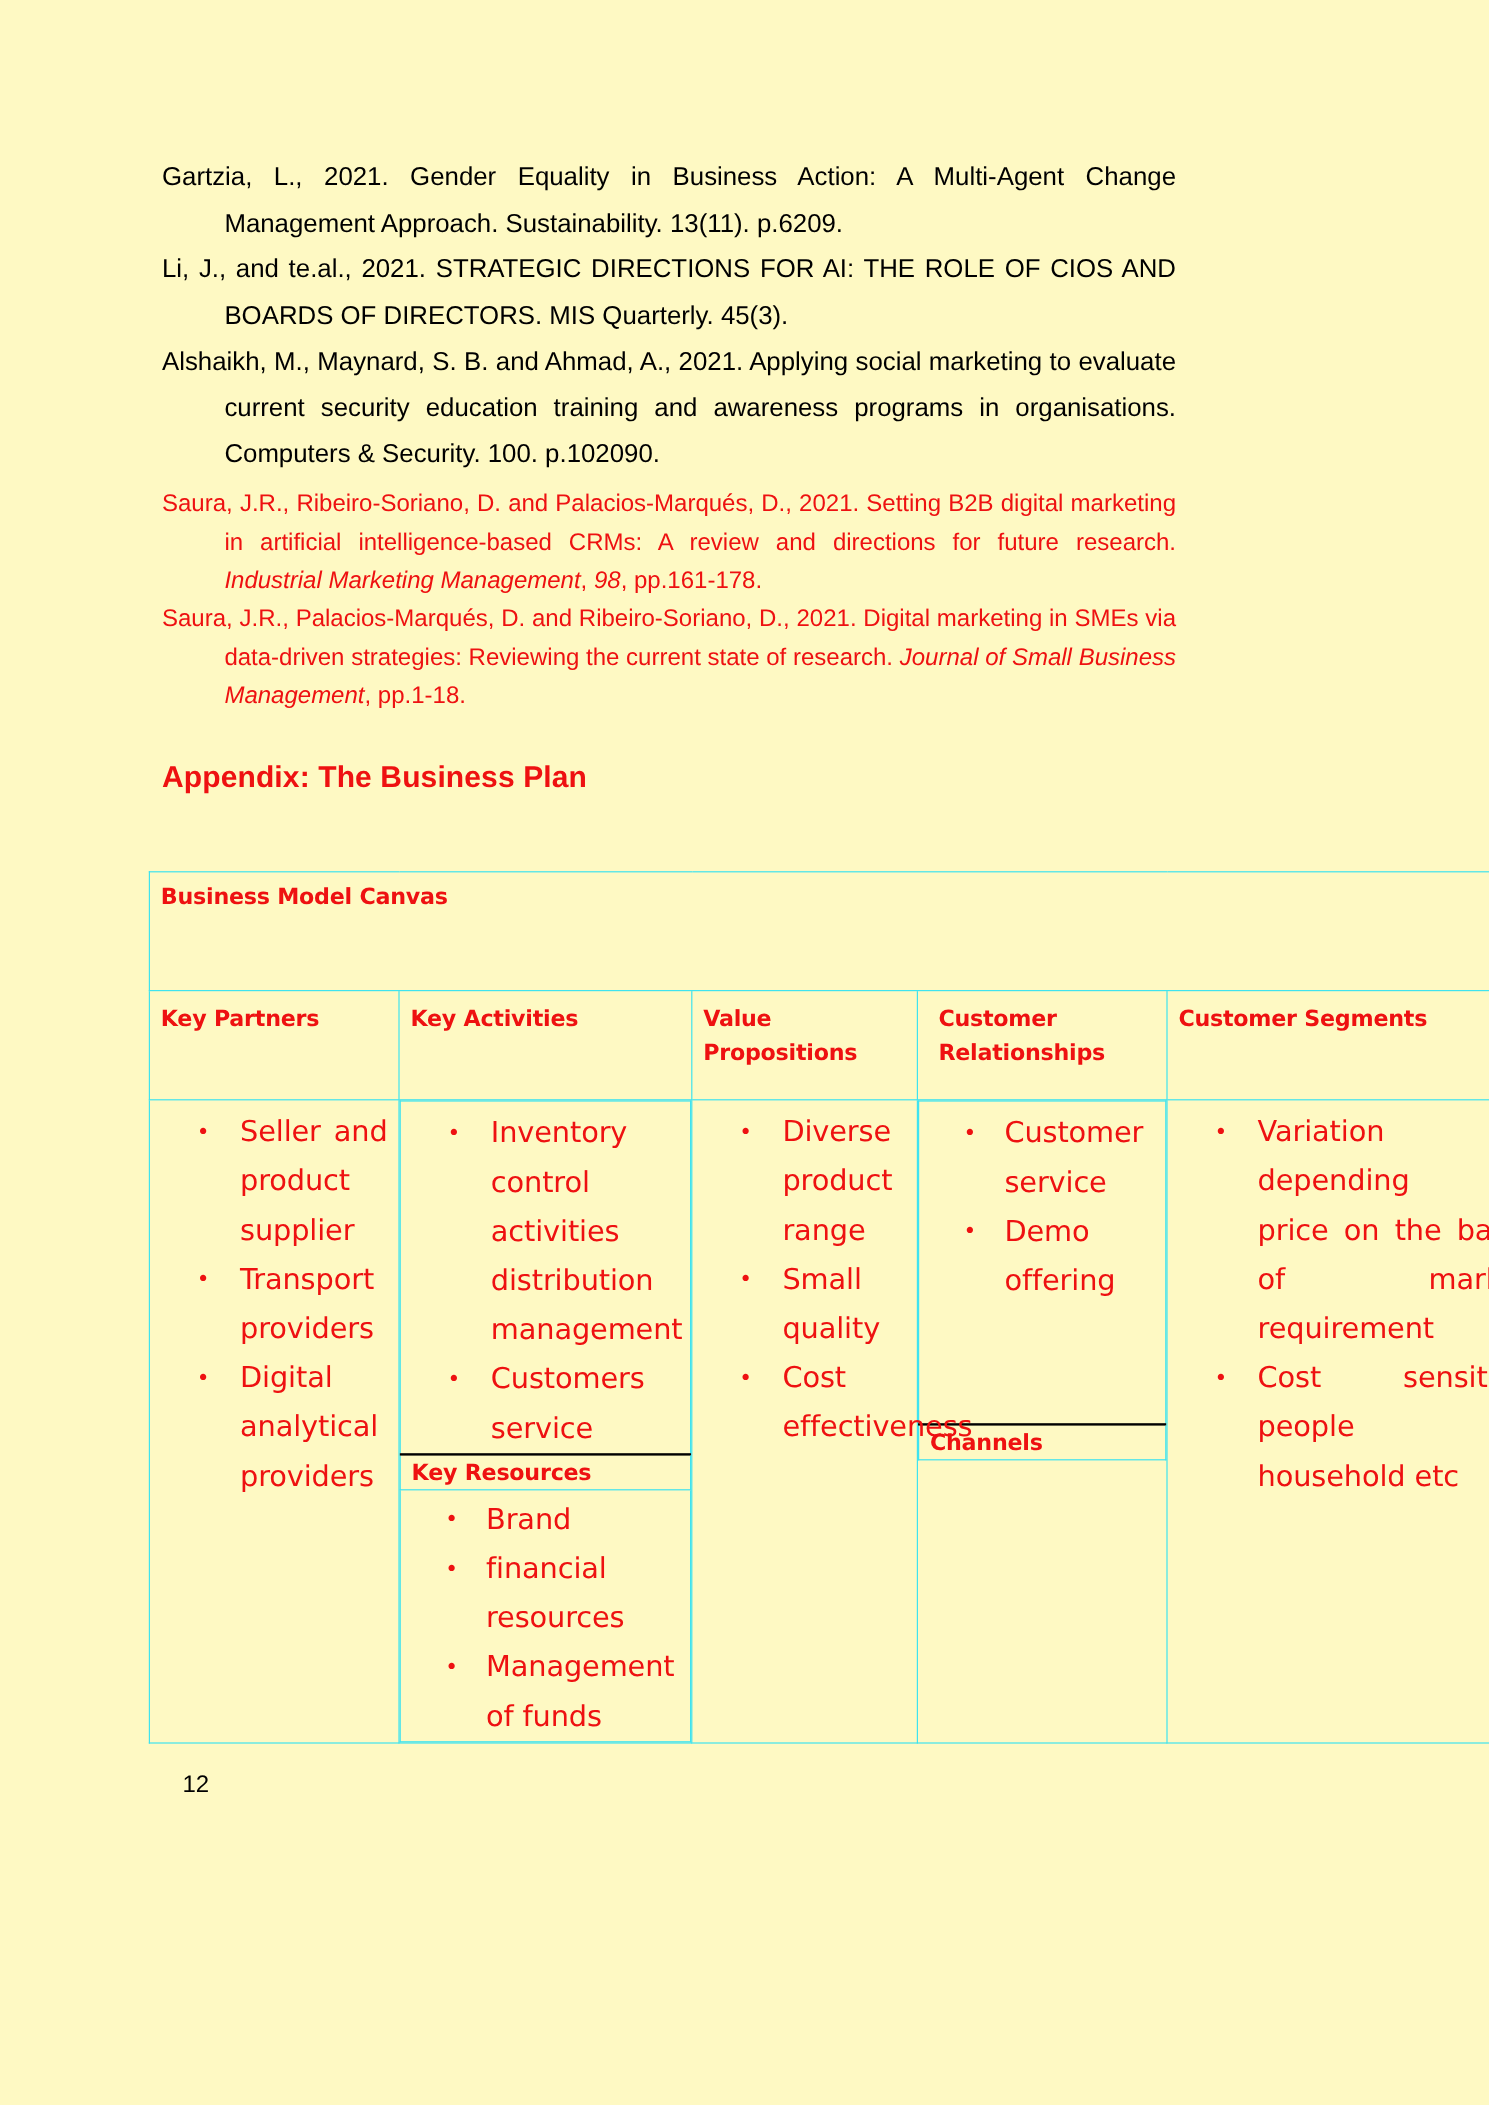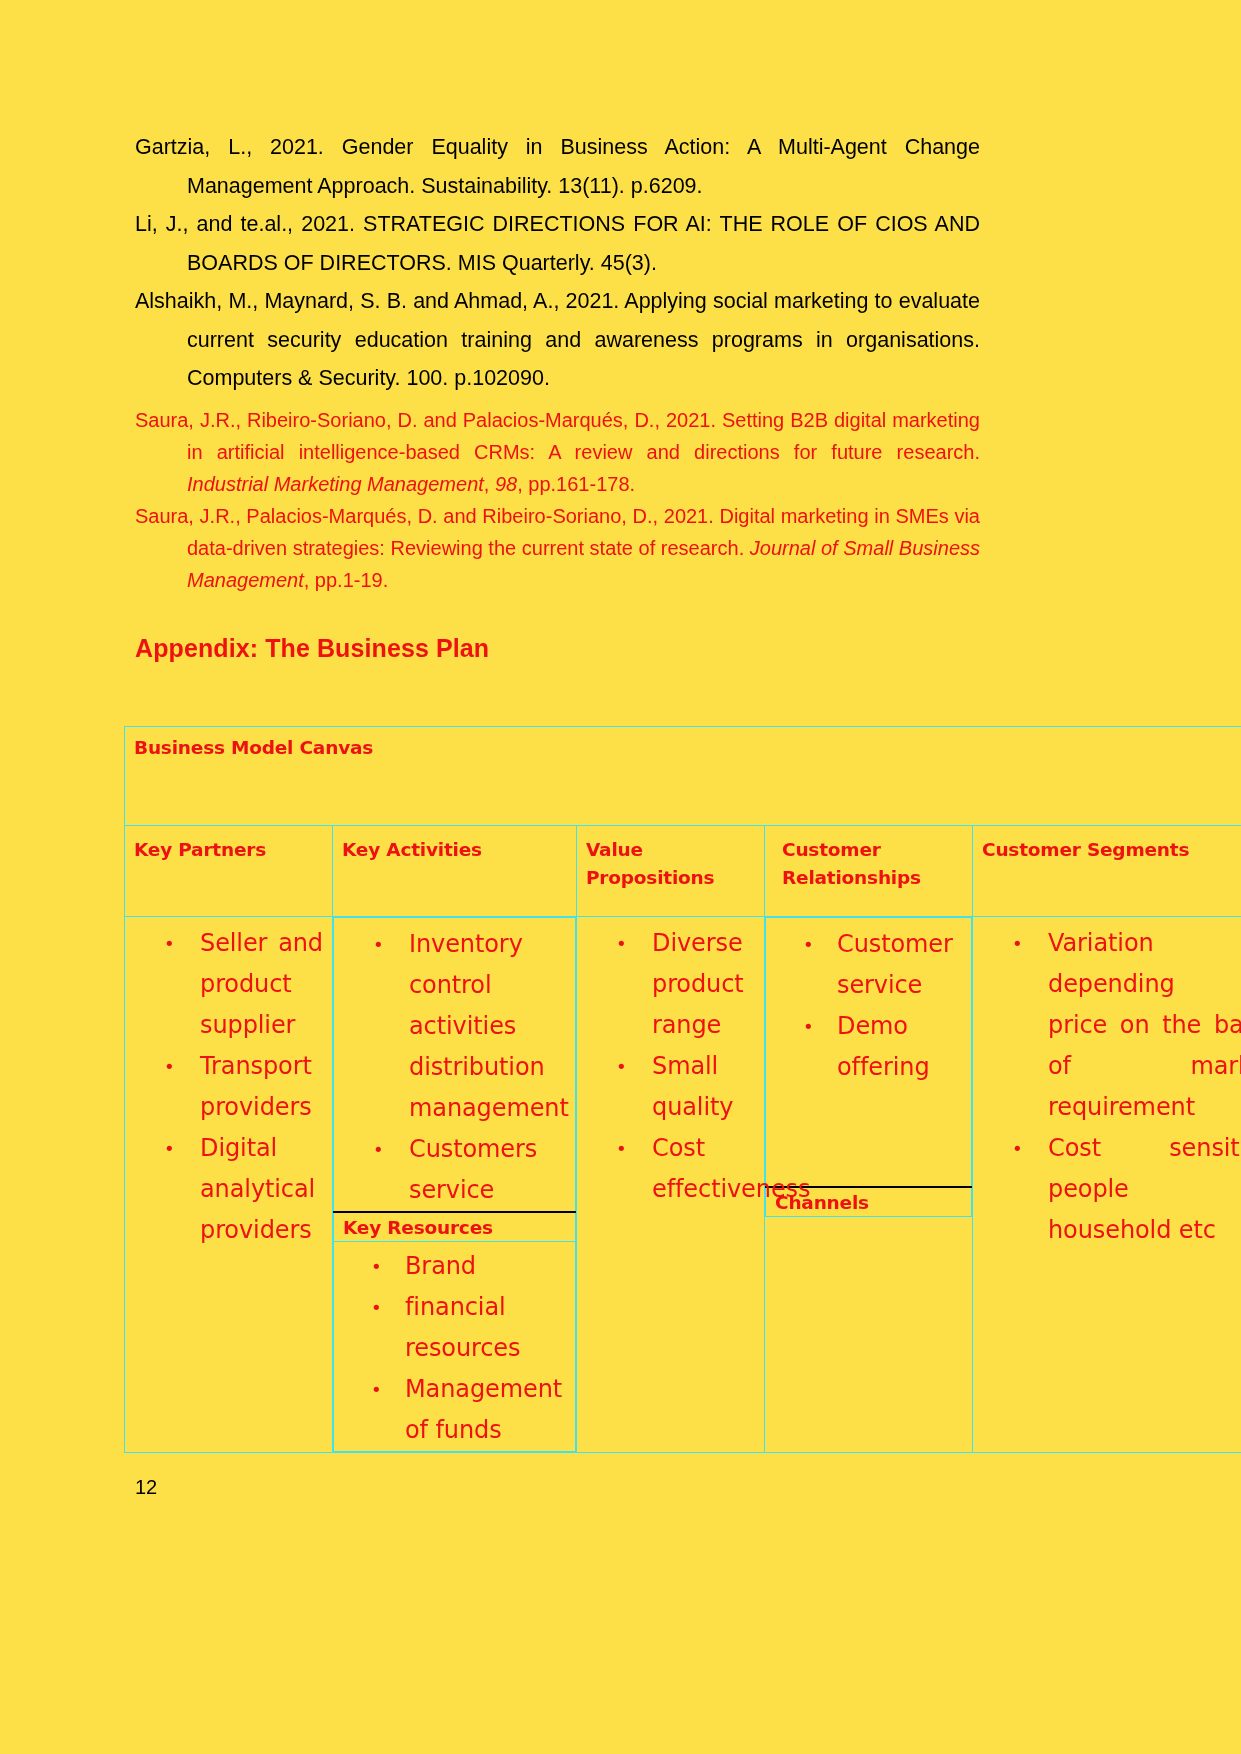--- a/index.html
+++ b/index.html
@@ -4,21 +4,21 @@
 <style>
   html, body {
     margin: 0;
     padding: 0;
     background: #ffffff;
   }
   .page {
     position: relative;
     width: 1241px;
     height: 1754px;
-    background: #fde047;
+    background: #fef9c3;
     overflow: hidden;
     font-family: "Liberation Sans", sans-serif;
   }
 
   
   .refs {
     position: absolute;
     left: 135px;
     top: 128px;
     width: 845px;
@@ -138,21 +138,21 @@
     height: 100%;
   }
   .nested td { border: none; padding: 0; margin-left: 16px; }
   .nested td.sep-top { border-top: 2px solid #000000; }
 
   .just { text-align: justify; }
 
   
   .page-number {
     position: absolute;
-    left: 135px;
+    left: 152px;
     top: 1476px;
     font-size: 20px;
     color: #000000;
   }
 </style>
 </head>
 <body>
 
 <div class="page">
 
@@ -168,21 +168,21 @@
 
     <div class="ref ref-black just">
       <span class="first">Alshaikh, M., Maynard, S. B. and Ahmad, A., 2021. Applying social marketing to evaluate current security education training and awareness programs in organisations. Computers &amp; Security. 100. p.102090.</span>
     </div>
 
     <div class="ref ref-red just" style="margin-top:6px;">
       <span class="first">Saura, J.R., Ribeiro-Soriano, D. and Palacios-Marqués, D., 2021. Setting B2B digital marketing in artificial intelligence-based CRMs: A review and directions for future research. </span><i>Industrial Marketing Management</i><span>, </span><i>98</i><span>, pp.161-178.</span>
     </div>
 
     <div class="ref ref-red just">
-      <span class="first">Saura, J.R., Palacios-Marqués, D. and Ribeiro-Soriano, D., 2021. Digital marketing in SMEs via data-driven strategies: Reviewing the current state of research. </span><i>Journal of Small Business Management</i><span>, pp.1-19.</span>
+      <span class="first">Saura, J.R., Palacios-Marqués, D. and Ribeiro-Soriano, D., 2021. Digital marketing in SMEs via data-driven strategies: Reviewing the current state of research. </span><i>Journal of Small Business Management</i><span>, pp.1-18.</span>
     </div>
 
   </div>
 
   <div class="appendix-heading">Appendix: The Business Plan</div>
 
   <div class="canvas-wrap">
     <table class="bmc">
       <colgroup>
         <col style="width:208px">

